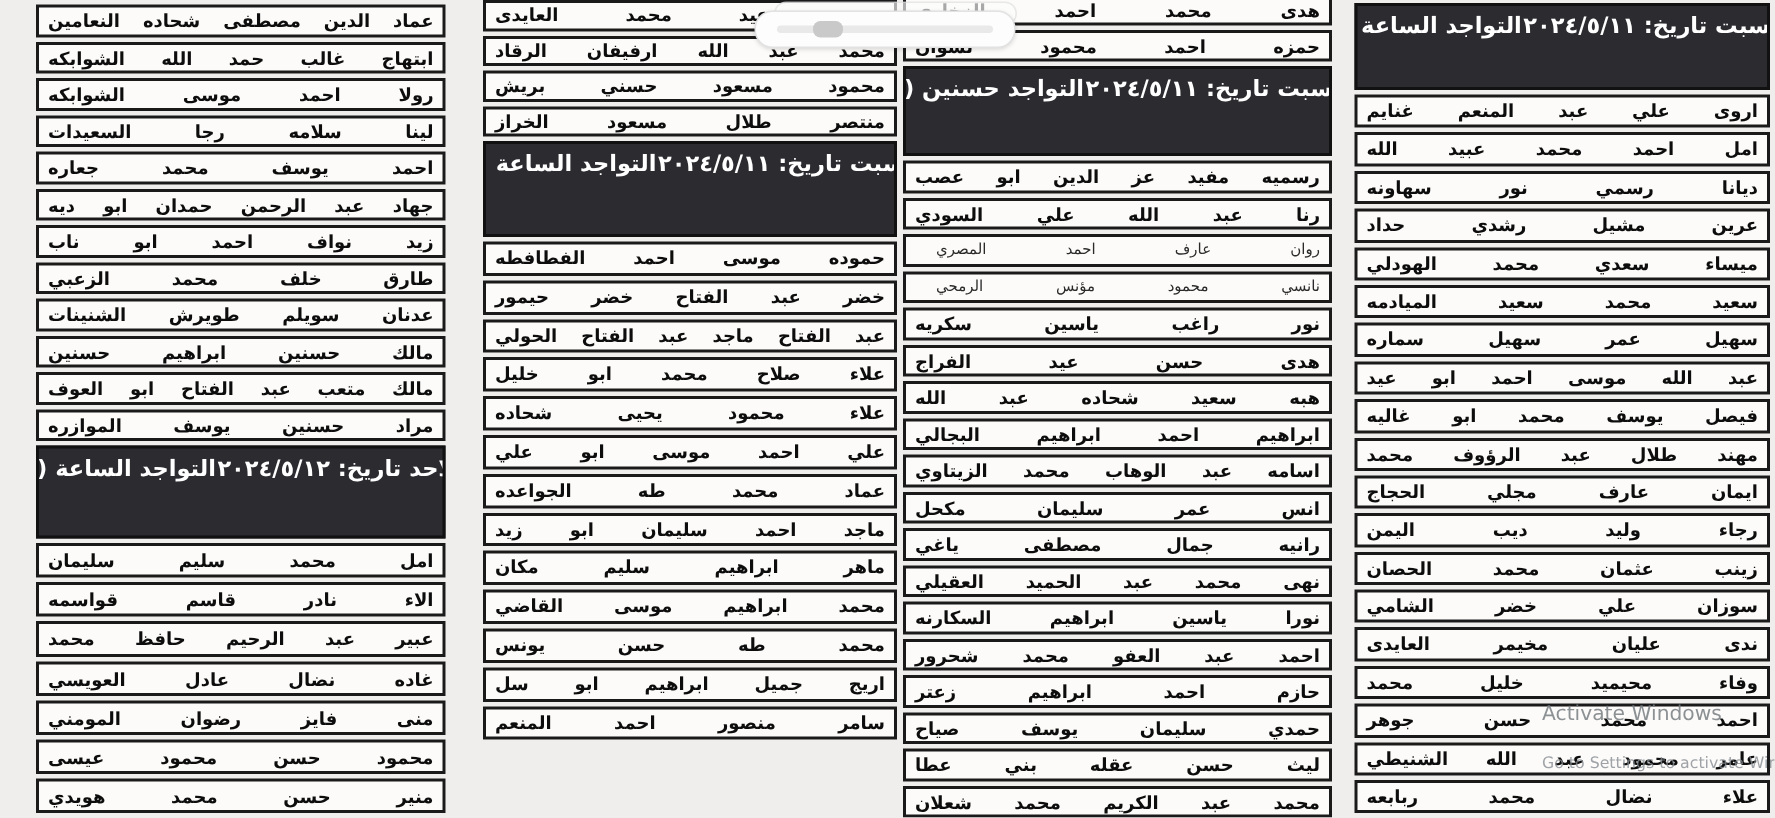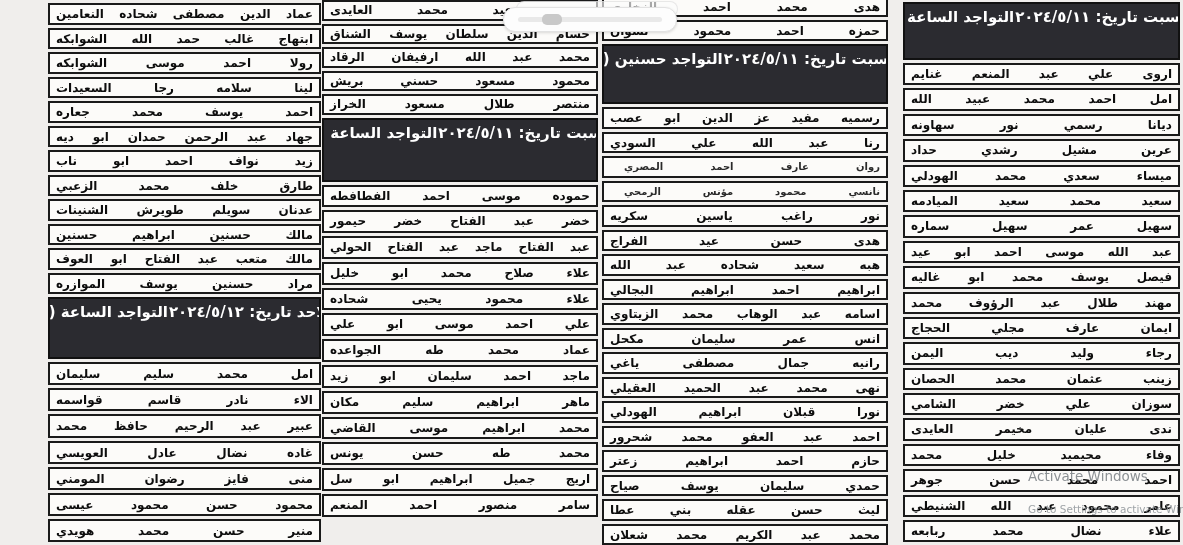--- a/index.html
+++ b/index.html
@@ -3,39 +3,39 @@
 <meta charset="utf-8">
 <style>
   html,body{margin:0;padding:0;}
   body{
     width:1183px;height:545px;position:relative;overflow:hidden;
     background:#f0eeec;
     font-family:"DejaVu Sans", sans-serif;
   }
   .page{position:absolute;inset:0;}
   .col{position:absolute;display:flex;flex-direction:column;gap:3px;}
-  #col-1{left:48px;top:3px;width:273px;}
+  #col-1{left:24px;top:3px;width:273px;}
   #col-2{left:322px;top:0px;width:276px;}
   #col-3{left:602px;top:3px;width:286px;}
   #col-4{left:903px;top:2px;width:277px;}
   .row{
     box-sizing:border-box;flex:0 0 auto;
     background:#fcfbf9;border:2px solid #1a1a1a;
     direction:rtl;text-align:justify;text-align-last:justify;text-justify:inter-word;
     font-weight:bold;color:#0d0d0d;font-size:12px;
     padding:0 6px;overflow:hidden;white-space:nowrap;
   }
   .c1a{height:21.5px;line-height:18px;}
   .c1b{height:23.2px;line-height:20px;}
   .c2a{height:20.5px;line-height:17px;}
   .c2b{height:22.8px;line-height:19.5px;}
   .c3a{height:21px;line-height:18px;}
   .c3b{height:21.5px;line-height:18px;}
   .c4a{height:22.4px;line-height:19px;}
-  .row.small{font-size:10px;font-weight:700;color:#2a2a2a;padding-left:20px;}
+  .row.small{font-size:10px;font-weight:400;color:#2a2a2a;padding-left:20px;}
   .clip-top{margin-top:-7px;}
   .seg-header{
     box-sizing:border-box;flex:0 0 auto;
     background:#2b2b30;border:2px solid #111;color:#fff;
     direction:rtl;text-align:center;font-weight:bold;font-size:15px;
     display:flex;justify-content:center;gap:1px;
     overflow:hidden;
   }
   .h-c1{height:62px;} .h-c2{height:64px;} .h-c3{height:60px;} .h-c4{height:58px;}
   .hline{line-height:26px;white-space:nowrap;}
@@ -92,21 +92,20 @@
       <div class="row c1b" dir="rtl">امل محمد سليم سليمان</div>
       <div class="row c1b" dir="rtl">الاء نادر قاسم قواسمه</div>
       <div class="row c1b" dir="rtl">عبير عبد الرحيم حافظ محمد</div>
       <div class="row c1b" dir="rtl">غاده نضال عادل العويسي</div>
       <div class="row c1b" dir="rtl">منى فايز رضوان المومني</div>
       <div class="row c1b" dir="rtl">محمود حسن محمود عيسى</div>
       <div class="row c1b" dir="rtl">منير حسن محمد هويدي</div>
     </div>
   <div class="col" id="col-2">
       <div class="row c2a" dir="rtl">ــــــــ عيد محمد العايدى</div>
-      <div class="row c2a" dir="rtl">حسام الدين سلطان يوسف الشناق</div>
       <div class="row c2a" dir="rtl">محمد عبد الله ارفيفان الرقاد</div>
       <div class="row c2a" dir="rtl">محمود مسعود حسني بريش</div>
       <div class="row c2a" dir="rtl">منتصر طلال مسعود الخراز</div>
       <div class="seg-header h-c2" dir="rtl">
         <div class="hline">يوم: السبت تاريخ: ٢٠٢٤/٥/١١</div>
         <div class="hline">التواجد الساعة (١١:٠٠)</div>
       </div>
       <div class="row c2b" dir="rtl">حموده موسى احمد الفطافطه</div>
       <div class="row c2b" dir="rtl">خضر عبد الفتاح خضر حيمور</div>
       <div class="row c2b" dir="rtl">عبد الفتاح ماجد عبد الفتاح الحولي</div>
@@ -133,21 +132,21 @@
       <div class="row c3b small" dir="rtl">روان عارف احمد المصري</div>
       <div class="row c3b small" dir="rtl">نانسي محمود مؤنس الرمحي</div>
       <div class="row c3b" dir="rtl">نور راغب ياسين سكريه</div>
       <div class="row c3b" dir="rtl">هدى حسن عيد الفراج</div>
       <div class="row c3b" dir="rtl">هبه سعيد شحاده عبد الله</div>
       <div class="row c3b" dir="rtl">ابراهيم احمد ابراهيم البجالي</div>
       <div class="row c3b" dir="rtl">اسامه عبد الوهاب محمد الزيتاوي</div>
       <div class="row c3b" dir="rtl">انس عمر سليمان مكحل</div>
       <div class="row c3b" dir="rtl">رانيه جمال مصطفى ياغي</div>
       <div class="row c3b" dir="rtl">نهى محمد عبد الحميد العقيلي</div>
-      <div class="row c3b" dir="rtl">نورا قبلان ابراهيم الهودلي</div>
+      <div class="row c3b" dir="rtl">نورا ياسين ابراهيم السكارنه</div>
       <div class="row c3b" dir="rtl">احمد عبد العفو محمد شحرور</div>
       <div class="row c3b" dir="rtl">حازم احمد ابراهيم زعتر</div>
       <div class="row c3b" dir="rtl">حمدي سليمان يوسف صياح</div>
       <div class="row c3b" dir="rtl">ليث حسن عقله بني عطا</div>
       <div class="row c3b" dir="rtl">محمد عبد الكريم محمد شعلان</div>
     </div>
   <div class="col" id="col-4">
       <div class="seg-header h-c4" dir="rtl">
         <div class="hline">يوم: السبت تاريخ: ٢٠٢٤/٥/١١</div>
         <div class="hline">التواجد الساعة (٩:٠٠)</div>

